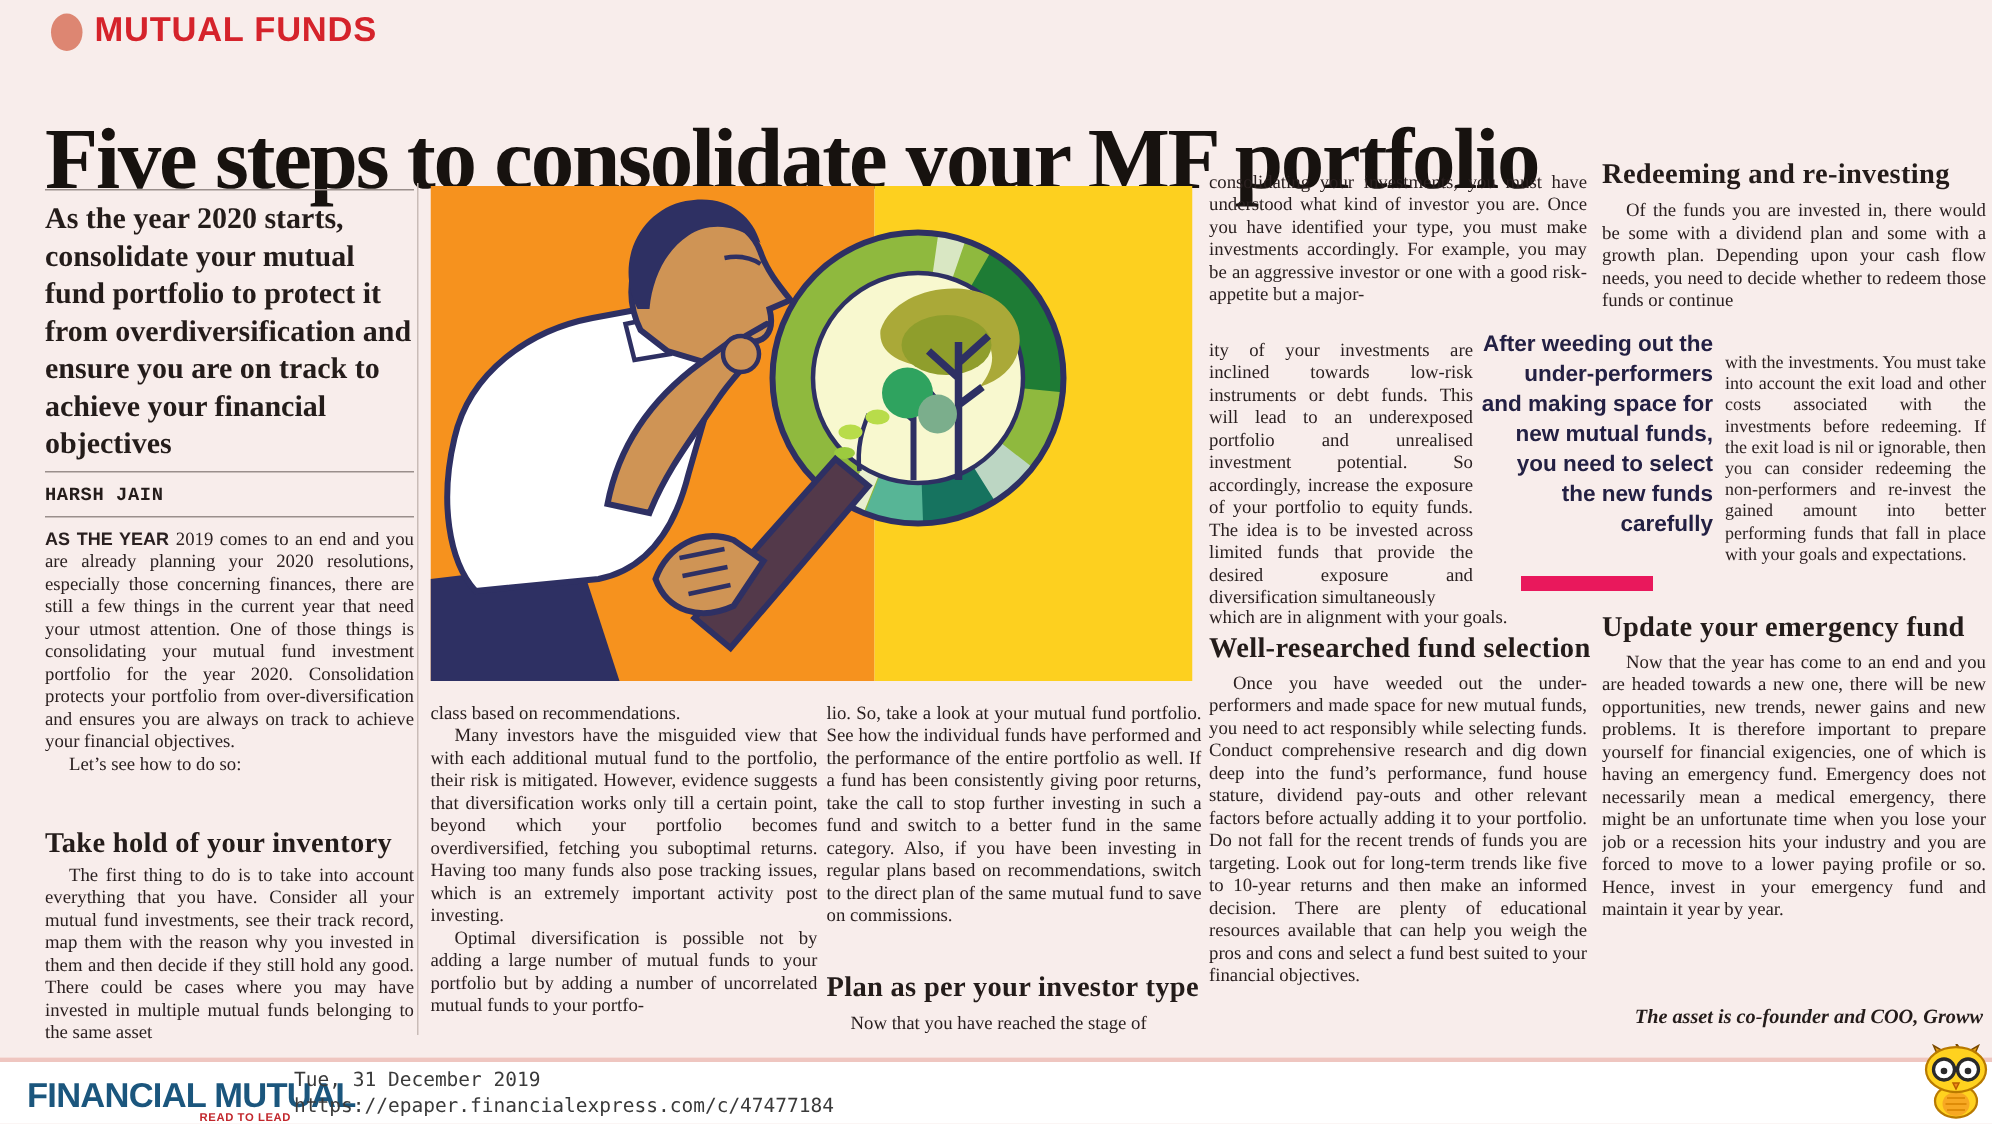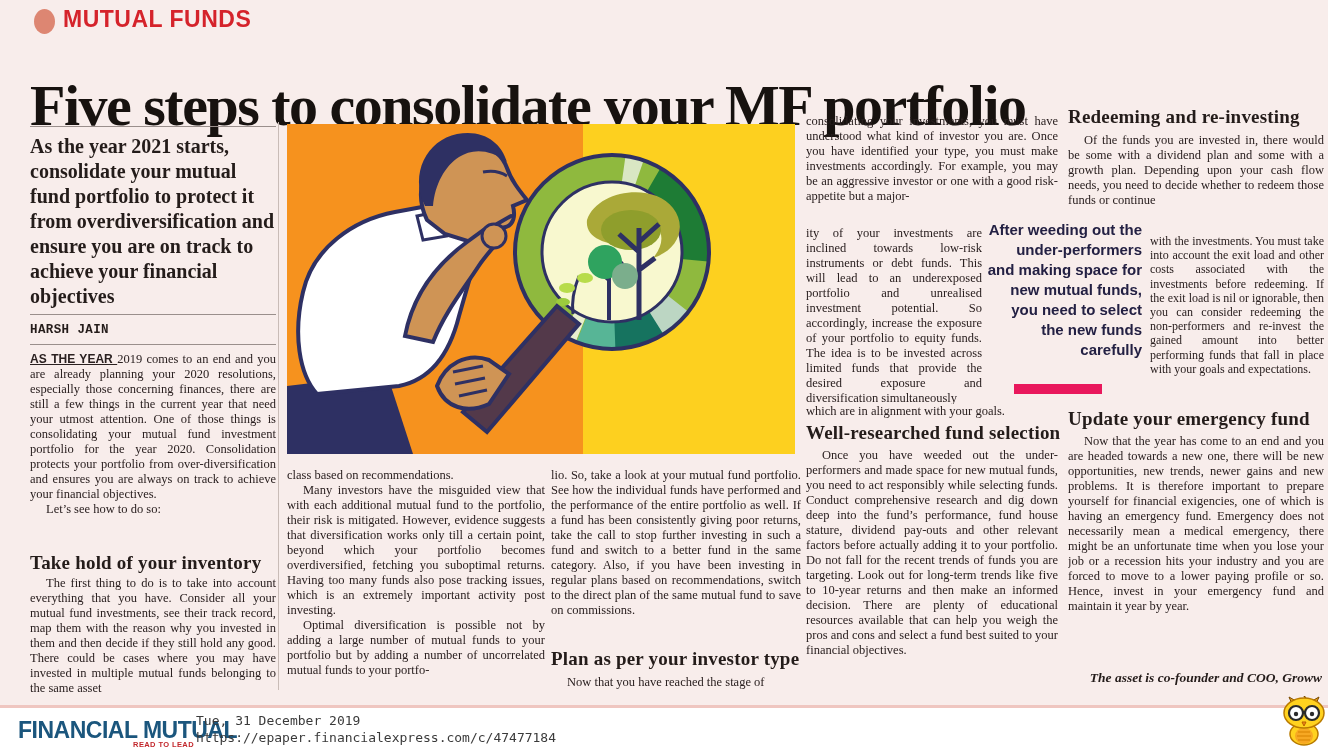--- a/index.html
+++ b/index.html
@@ -15,21 +15,21 @@
   .body-txt{font-size:12.5px;line-height:15px;color:#2a2020;text-align:justify;}
   .body-txt p{margin:0;}
   .body-txt p.ind{text-indent:16px;}
   .subhead{font-family:"Liberation Serif",serif;font-weight:600;font-size:19px;color:#241c1a;letter-spacing:.2px;}
   .rule{position:absolute;height:1px;background:#9a8f8c;}
   .vrule{position:absolute;width:1px;background:#c9bcb7;}
 
   
   .deck{position:absolute;left:30px;top:134px;width:246px;font-weight:bold;font-size:20px;line-height:25px;color:#241c1a;}
   .byline{position:absolute;left:30px;top:323px;font-family:Liberation Mono, monospace;font-weight:bold;font-size:12.5px;letter-spacing:.4px;color:#241c1a;}
-  .lead-in{font-family:"Liberation Sans",sans-serif;font-weight:bold;font-size:12px;text-decoration:underline;}
+  .lead-in{font-family:"Liberation Sans",sans-serif;font-weight:bold;font-size:12px;}
 
   
   .pullquote{position:absolute;left:986px;top:220px;width:156px;font-family:"Liberation Sans",sans-serif;font-weight:bold;font-size:15px;line-height:20px;text-align:right;color:#232043;}
   .pq-bar{position:absolute;left:1014px;top:384px;width:88px;height:10px;background:#e9185c;}
 
   .ill-credit{position:absolute;left:287px;top:456px;width:508px;text-align:right;font-family:"Liberation Sans",sans-serif;font-weight:bold;font-size:10px;color:#44302c;letter-spacing:.2px;}
   .writer-credit{position:absolute;left:1068px;top:670px;width:254px;text-align:right;font-weight:bold;font-style:italic;font-size:13.5px;color:#241c1a;}
 
   
   .footer{position:absolute;left:0;top:705px;width:1328px;height:44px;background:#ffffff;border-top:3px solid #efc6c0;box-sizing:border-box;}
@@ -49,21 +49,21 @@
 
   <div class="kicker-dot"></div>
   <div class="kicker">MUTUAL FUNDS</div>
   <h1 class="headline">Five steps to consolidate your MF portfolio</h1>
 
   <div class="vrule" style="left:278px;top:122px;height:568px;"></div>
   <div class="rule" style="left:30px;top:126px;width:246px;"></div>
   <div class="rule" style="left:30px;top:314px;width:246px;"></div>
   <div class="rule" style="left:30px;top:344px;width:246px;"></div>
 
-  <div class="deck">As the year 2021 starts, consolidate your mutual fund portfolio to protect it from overdiversification and ensure you are on track to achieve your financial objectives</div>
+  <div class="deck">As the year 2020 starts, consolidate your mutual fund portfolio to protect it from overdiversification and ensure you are on track to achieve your financial objectives</div>
   <div class="byline">HARSH JAIN</div>
 
   <div class="clip body-txt" style="left:30px;top:352px;width:246px;height:198px;">
     <p><span class="lead-in">AS THE YEAR </span><span>2019 comes to an end and you are already planning your 2020 resolutions, especially those concerning finances, there are still a few things in the current year that need your utmost attention. One of those things is consolidating your mutual fund investment portfolio for the year 2020. Consolidation protects your portfolio from over-diversification and ensures you are always on track to achieve your financial objectives.</span></p>
     <p class="ind">Let’s see how to do so:</p>
   </div>
   <div class="subhead" style="position:absolute;left:30px;top:552px;">Take hold of your inventory</div>
   <div class="clip body-txt" style="left:30px;top:576px;width:246px;height:120px;">
     <p class="ind">The first thing to do is to take into account everything that you have. Consider all your mutual fund investments, see their track record, map them with the reason why you invested in them and then decide if they still hold any good. There could be cases where you may have invested in multiple mutual funds belonging to the same asset</p>
   </div>

